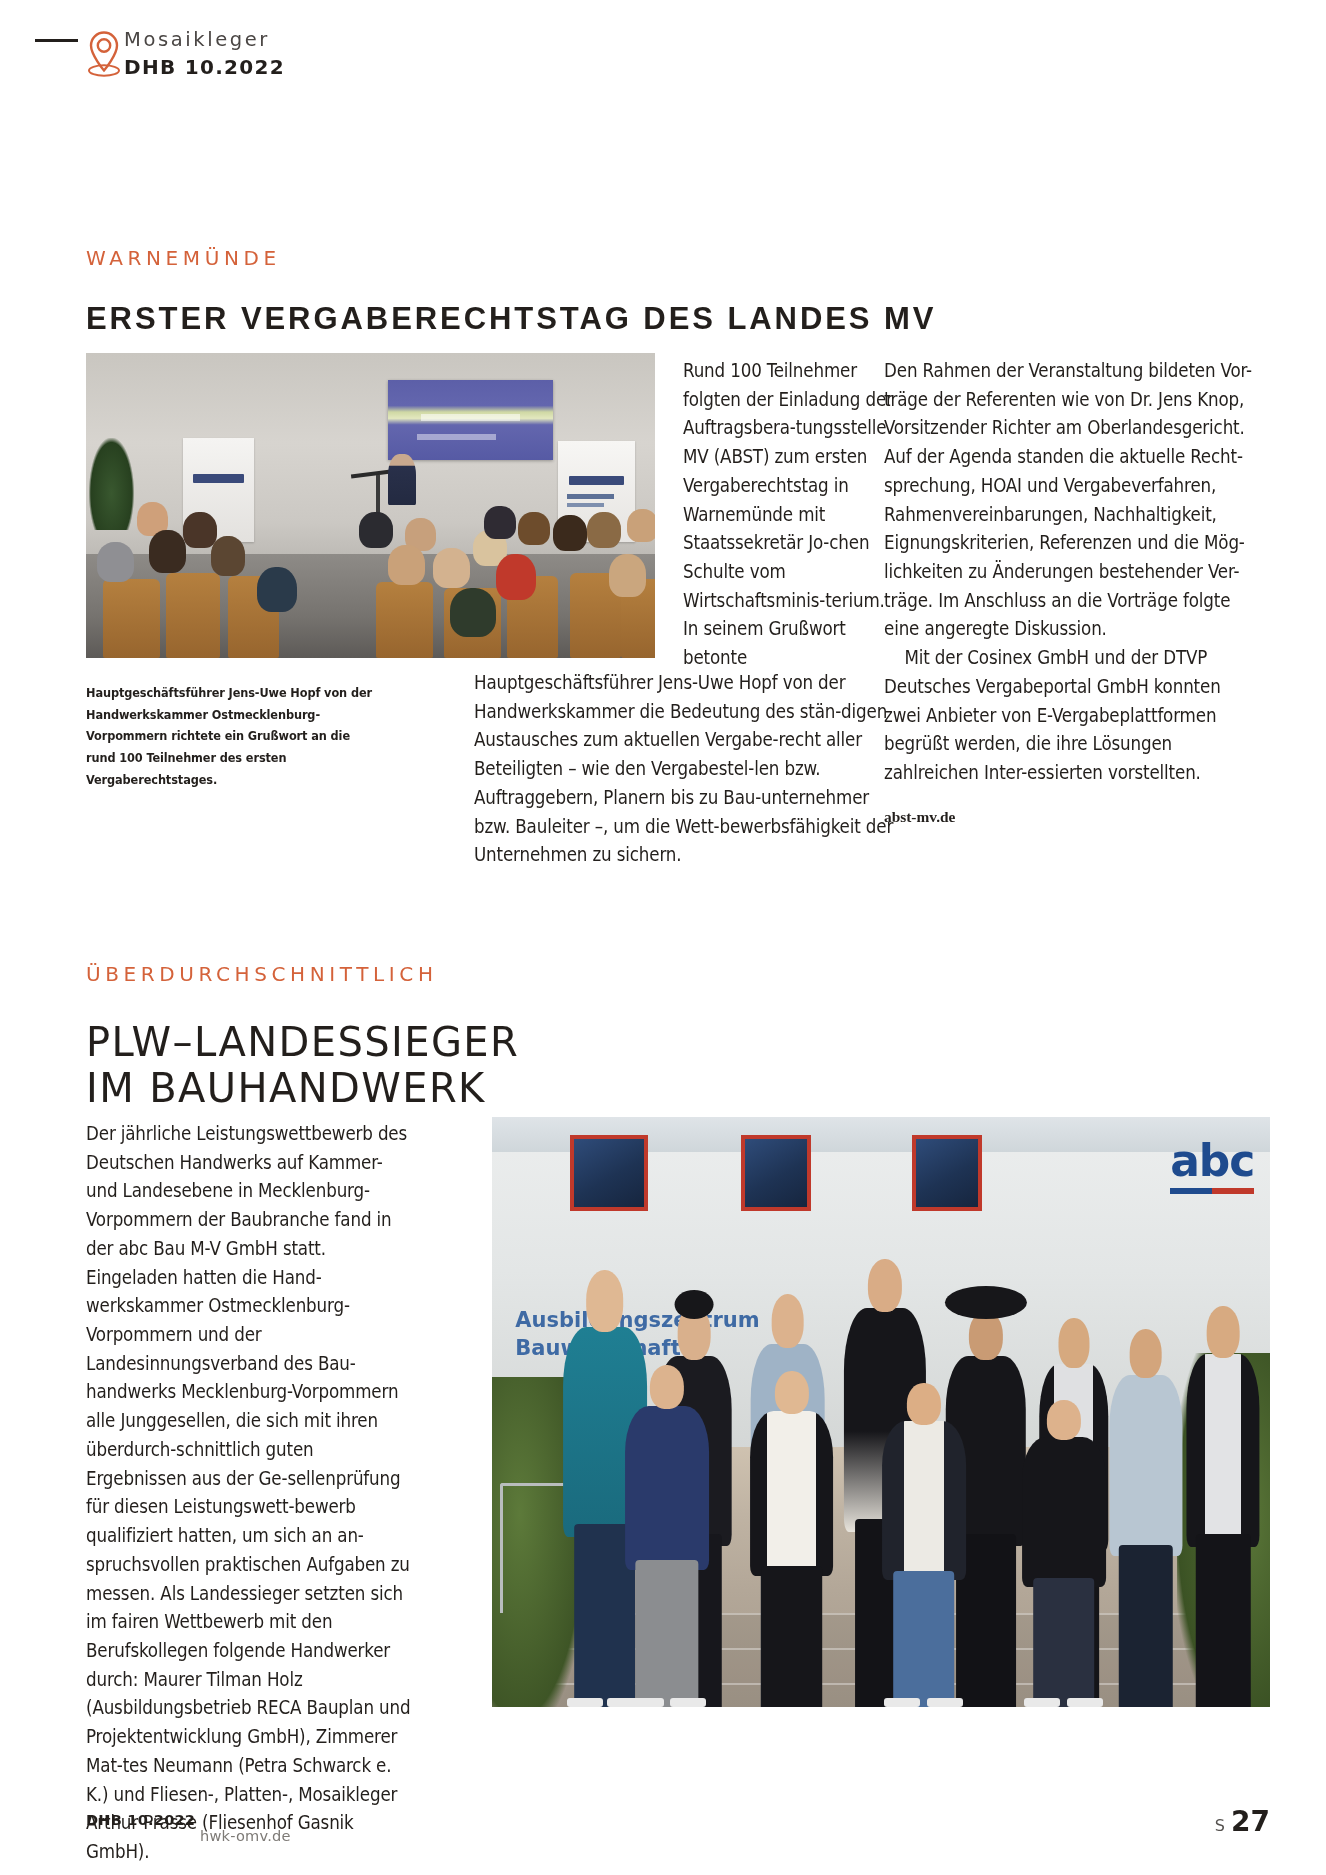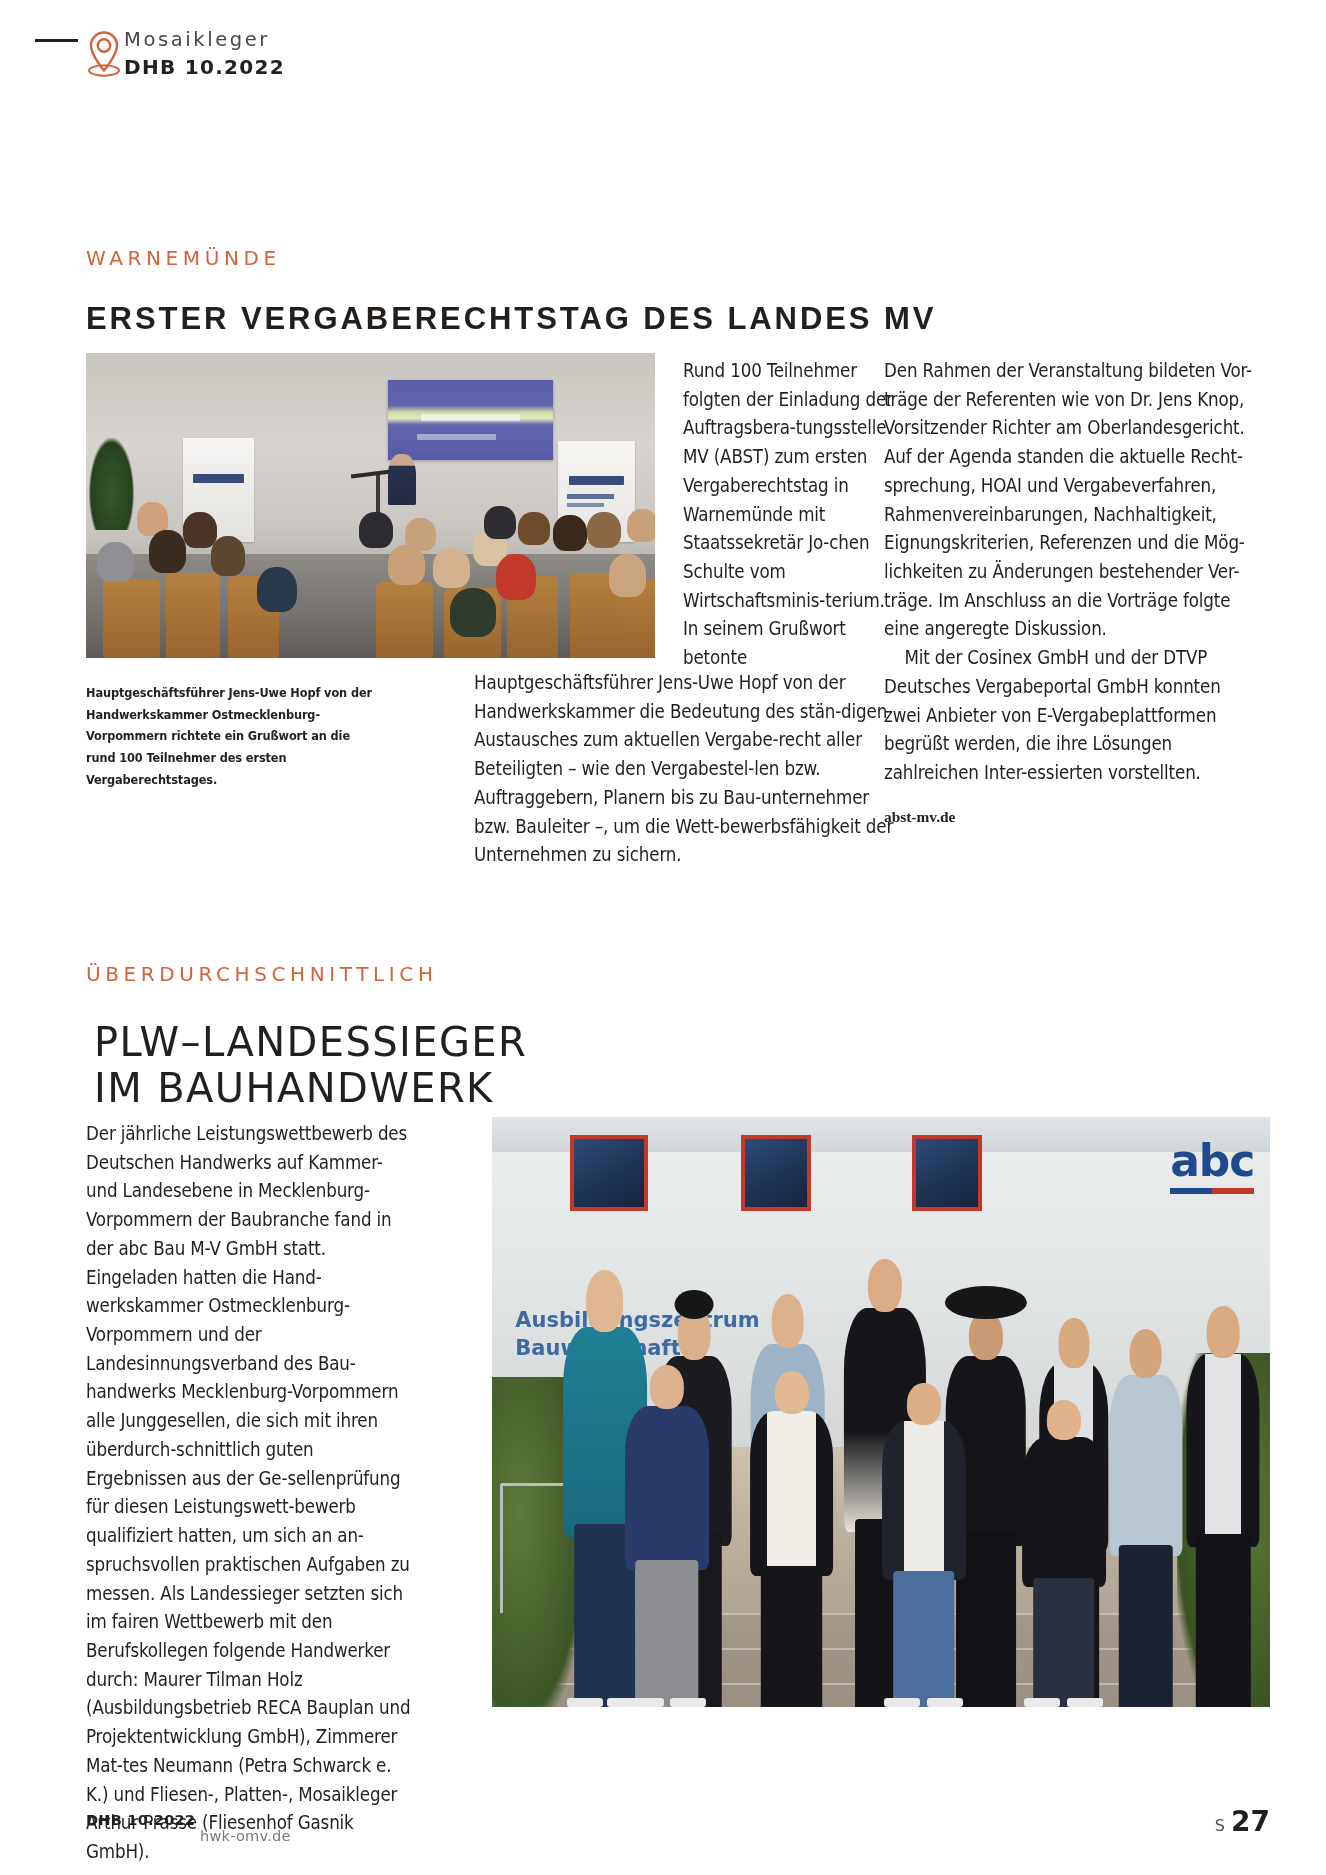--- a/index.html
+++ b/index.html
@@ -76,21 +76,21 @@
     letter-spacing: 3.0px;
     color: #231f1c;
     font-family: "Liberation Sans Narrow", "Liberation Sans", sans-serif;
     transform: scaleX(0.97);
     transform-origin: left center;
     white-space: nowrap;
   }
 
   .headline-2 {
     position: absolute;
-    left: 94px; top: 992px;
+    left: 86px; top: 992px;
     font-size: 40px;
     font-weight: 400;
     letter-spacing: 1.4px;
     line-height: 1.16;
     color: #231f1c;
     font-family: "DejaVu Sans", sans-serif;
     white-space: pre-line;
   }
 
   

